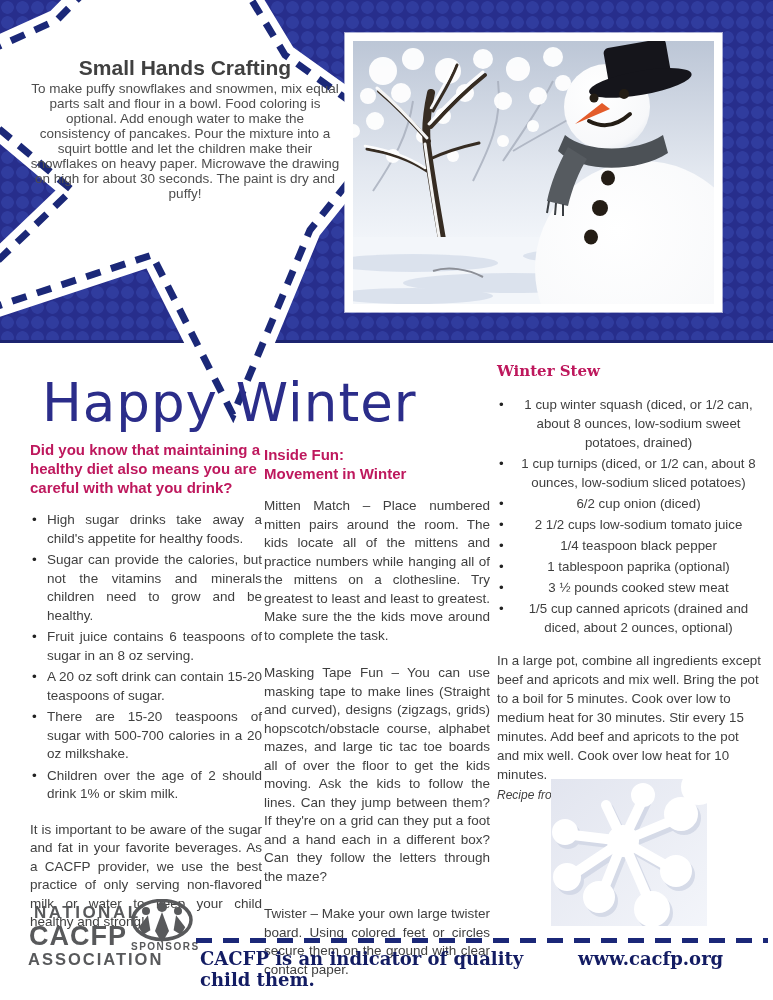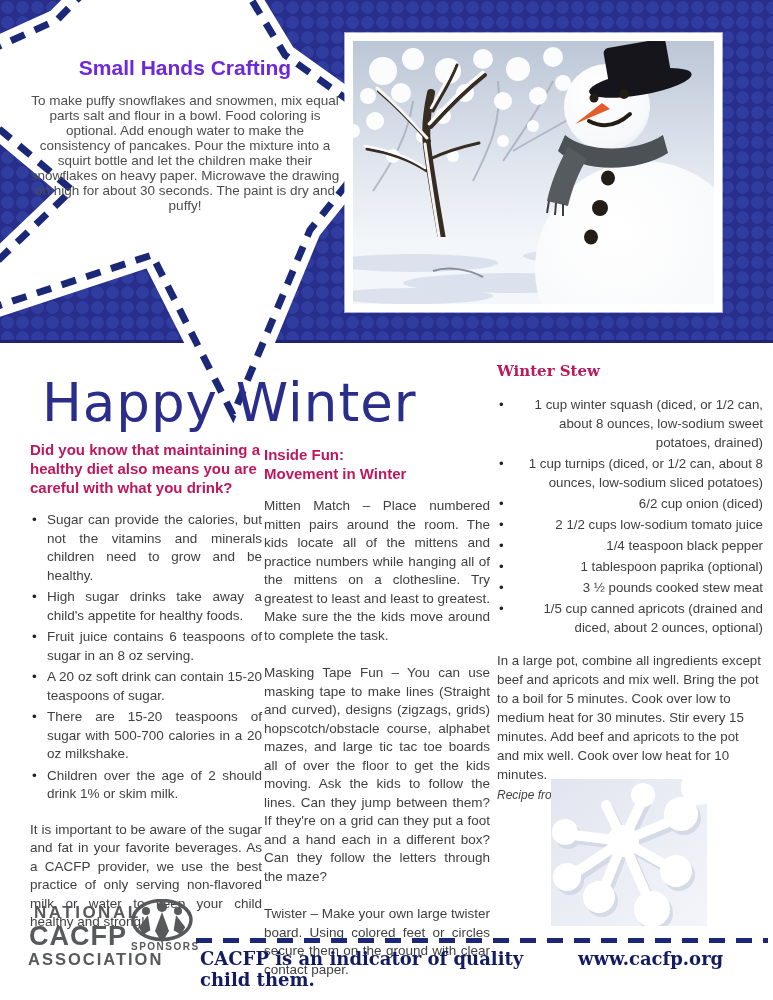--- a/index.html
+++ b/index.html
@@ -4,39 +4,39 @@
 <style>
   html,body{margin:0;padding:0;background:#888;}
   .page{position:relative;width:773px;height:1000px;background:#ffffff;overflow:hidden;
         font-family:"Liberation Sans",sans-serif;margin:0 auto;}
   
   .band{position:absolute;left:0;top:0;width:773px;height:340px;background-color:#272e8c;
         background-image:radial-gradient(circle 6.5px at 7.5px 7.5px,#303c9e 6px,rgba(0,0,0,0) 6.6px);
         background-size:15px 15px;border-bottom:3px solid #1d2470;}
   .star-svg{position:absolute;left:0;top:0;width:773px;height:430px;z-index:2;pointer-events:none;}
   .star-content{position:absolute;left:30px;top:56px;width:310px;z-index:3;text-align:center;}
-  .star-title{font-size:21px;font-weight:bold;color:#6d28d9;margin:0 0 13px 0;}
+  .star-title{font-size:21px;font-weight:bold;color:#404040;margin:0 0 1px 0;}
   .star-body{font-size:13.5px;line-height:15px;color:#4d4d4d;margin:0;text-align:center;}
   
   .photo{position:absolute;left:345px;top:33px;width:361px;height:263px;background:#fff;
          padding:8px;z-index:4;box-shadow:0 0 0 1px rgba(255,255,255,.6);}
   .photo svg{display:block;width:361px;height:263px;}
   
   .main-title{position:absolute;left:42px;top:372px;z-index:5;font-size:53px;font-weight:400;
               color:#2b2d8a;letter-spacing:1px;font-family:"DejaVu Sans",sans-serif;}
   .col{position:absolute;color:#3f3f3f;font-size:13.5px;line-height:18.5px;}
   .col-left{left:30px;top:440px;width:232px;}
   .col-mid{left:264px;top:445px;width:226px;}
   .col-right{left:497px;top:362px;width:266px;font-size:13.3px;line-height:19px;}
   .col h2{font-size:15px;line-height:19px;color:#be185d;margin:0 0 14px 0;white-space:pre-line;}
   .stew-title{font-family:"DejaVu Serif",serif;font-size:21px;color:#1a2070;margin:0 0 12px 0;font-weight:bold;}
   ul.bullets{list-style:none;margin:0;padding:0;}
   ul.bullets li{position:relative;padding-left:17px;margin:0 0 3px 0;text-align:justify;}
   ul.bullets li:before{content:"\2022";position:absolute;left:2px;top:0;color:#222;}
-  .col-right ul.bullets li{text-align:right;margin-bottom:2px;}
+  .col-right ul.bullets li{text-align:center;margin-bottom:2px;}
   .closing{margin:17px 0 0 0;text-align:justify;}
   .para{margin:0 0 19px 0;text-align:justify;}
   .instructions{margin:14px 0 0 0;text-align:left;}
   .attribution{margin:2px 0 0 0;font-style:italic;font-size:12px;color:#3f3f3f;}
   .snowflake{position:absolute;left:551px;top:779px;width:156px;height:147px;z-index:5;}
   
   .logo-national{position:absolute;left:34px;top:903px;font-size:17px;font-weight:600;
                  letter-spacing:2.5px;color:#58595b;}
   .logo-cacfp{position:absolute;left:29px;top:921px;font-size:27px;font-weight:bold;
               letter-spacing:1px;color:#58595b;}
@@ -169,22 +169,22 @@
         <ellipse cx="238" cy="196" rx="7" ry="7.5" fill="#241d15"></ellipse>
       </g>
     </svg>
   </figure>
 
   <h1 class="main-title" style="margin:0;">Happy Winter</h1>
 
   <section class="col col-left">
     <h2>Did you know that maintaining a healthy diet also means you are careful with what you drink?</h2>
     <ul class="bullets">
+      <li>High sugar drinks take away a child's appetite for healthy foods.</li>
       <li>Sugar can provide the calories, but not the vitamins and minerals children need to grow and be healthy.</li>
-      <li>High sugar drinks take away a child's appetite for healthy foods.</li>
       <li>Fruit juice contains 6 teaspoons of sugar in an 8 oz serving.</li>
       <li>A 20 oz soft drink can contain 15-20 teaspoons of sugar.</li>
       <li>There are 15-20 teaspoons of sugar with 500-700 calories in a 20 oz milkshake.</li>
       <li>Children over the age of 2 should drink 1% or skim milk.</li>
     </ul>
     <p class="closing">It is important to be aware of the sugar and fat in your favorite beverages. As a CACFP provider, we use the best practice of only serving non-flavored milk or water to keep your child healthy and strong!</p>
   </section>
 
   <section class="col col-mid">
     <h2>Inside Fun:

